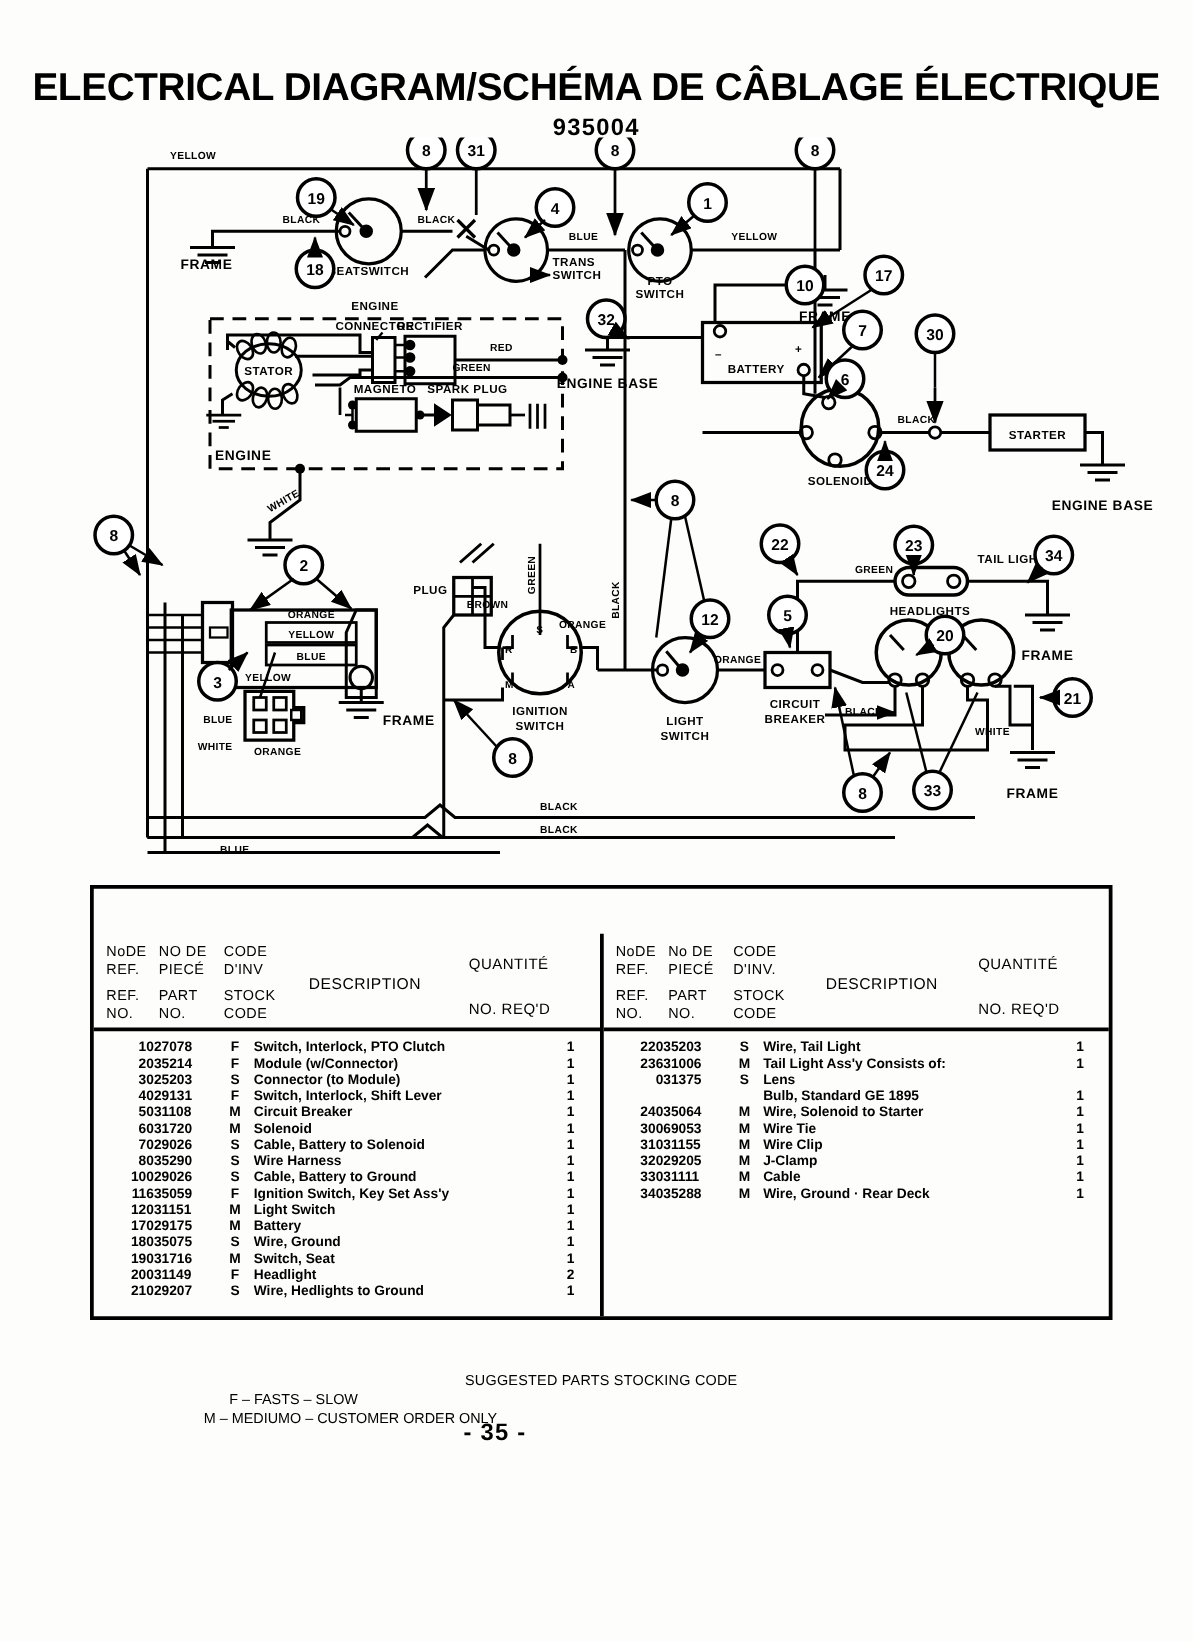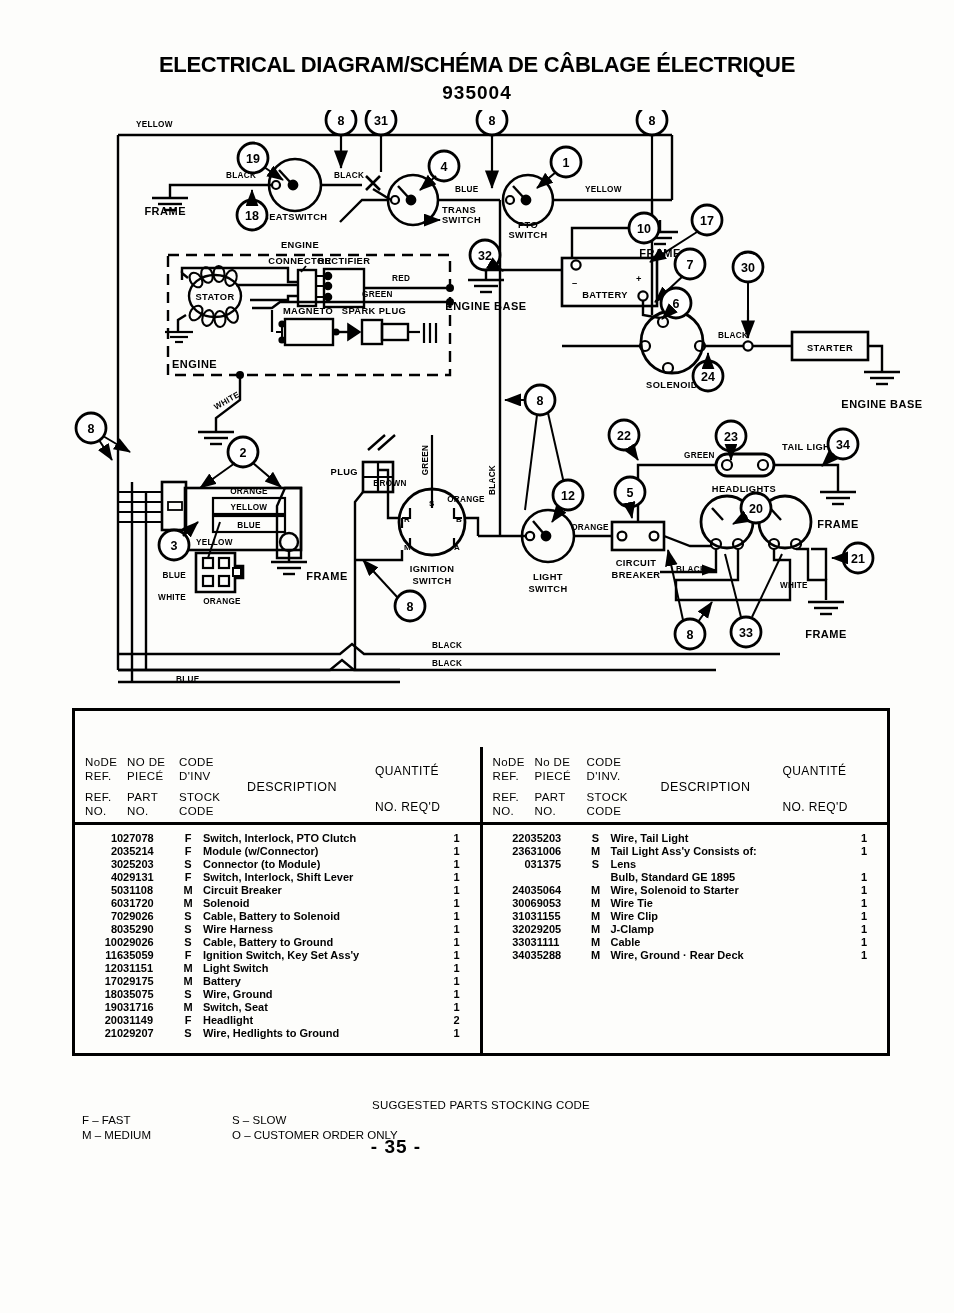--- a/index.html
+++ b/index.html
@@ -5,21 +5,21 @@
   html,body{margin:0;padding:0;background:#fff;}
   body{
     width:954px;height:1313px;position:relative;overflow:hidden;
     font-family:"Liberation Sans", sans-serif;color:#000;
     background:#fdfdfb;
   }
   .page{position:absolute;inset:0;}
 
   
   #title-block{position:absolute;left:0;top:52px;width:954px;text-align:center;}
-  #doc-title{font-size:22px;font-weight:bold;letter-spacing:-0.3px;
+  #doc-title{font-size:31px;font-weight:bold;letter-spacing:-0.3px;
              font-family:"Liberation Sans", sans-serif;white-space:nowrap;}
   #doc-number{font-size:19px;font-weight:bold;margin-top:4px;letter-spacing:1px;}
 
   
   #diagram{position:absolute;left:0;top:110px;width:954px;height:600px;}
 
   
   #parts-area{position:absolute;left:72px;top:708px;width:818px;height:348px;
               border:3px solid #000;box-sizing:border-box;display:flex;}
   .tbl{flex:1;position:relative;box-sizing:border-box;margin-top:36px;}
@@ -34,21 +34,21 @@
   td.c-part{width:56px;text-align:left;}
   td.c-code{width:30px;text-align:center;}
   td.c-desc{text-align:left;padding-left:8px;}
   td.c-qty{width:46px;text-align:center;}
 
   
   #legend{position:absolute;left:72px;top:1099px;width:818px;height:56px;display:flex;}
   .lg{flex:1;position:relative;}
   .lg-title{font-size:11.5px;text-align:center;letter-spacing:.2px;white-space:nowrap;}
   .lg-row{display:flex;font-size:11.5px;margin-top:3px;}
-  .lg-c1{width:150px;padding-left:10px;white-space:nowrap;}
+  .lg-c1{width:150px;padding-left:10px;white-space:nowrap;text-align:right;}
   .lg-c2{white-space:nowrap;}
   .lg.right .lg-c1{width:165px;padding-left:18px;}
 
   #page-number{position:absolute;left:0;top:1136px;width:792px;text-align:center;
                font-size:19px;font-weight:bold;letter-spacing:1px;}
 
   
   svg text{font-family:"Liberation Sans", sans-serif;font-weight:bold;}
   .wl{font-size:8.2px;letter-spacing:.3px;}      
   .cl{font-size:9.3px;letter-spacing:.4px;}      

